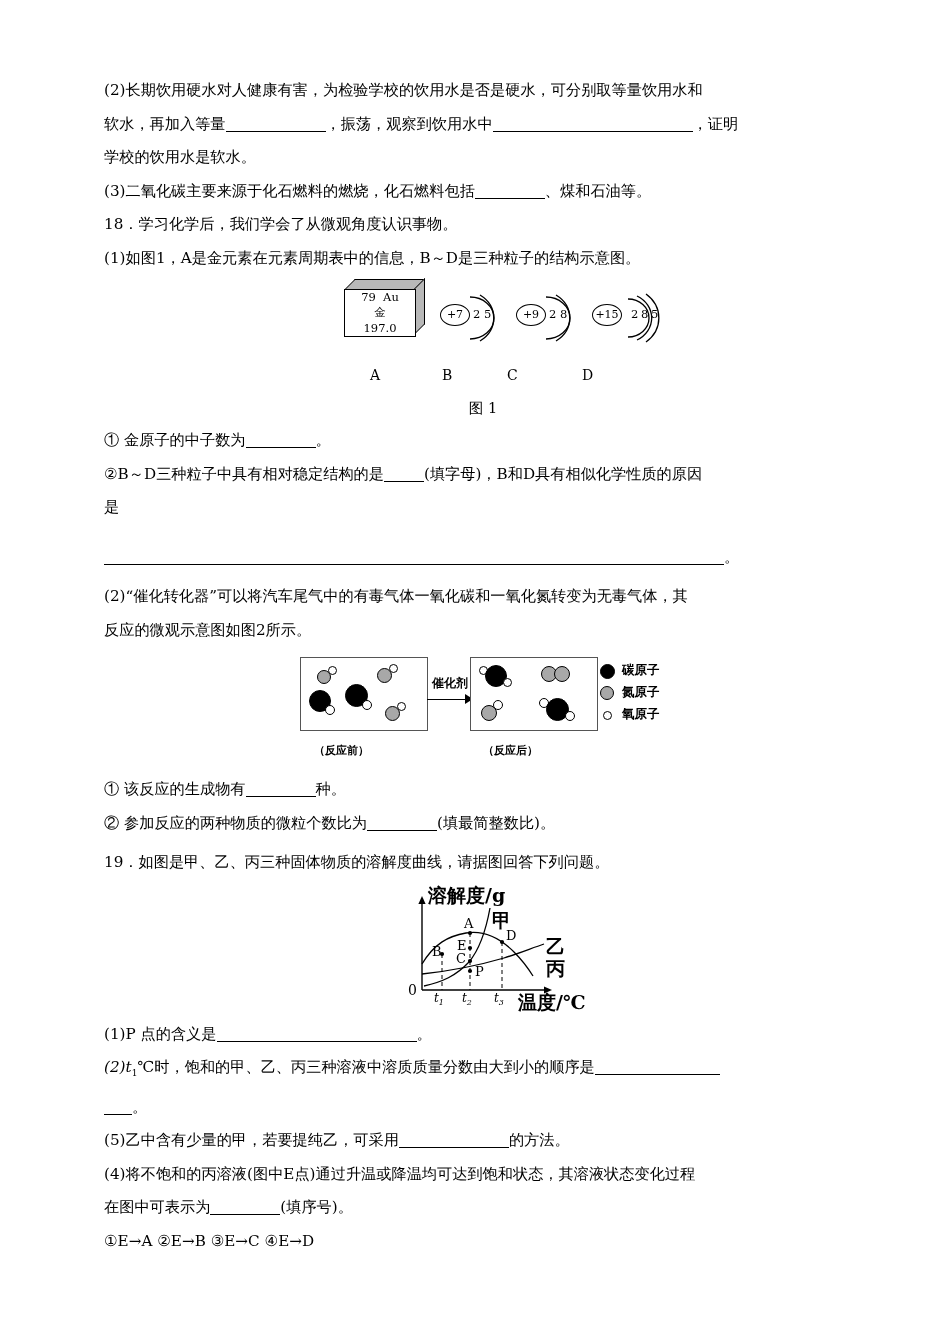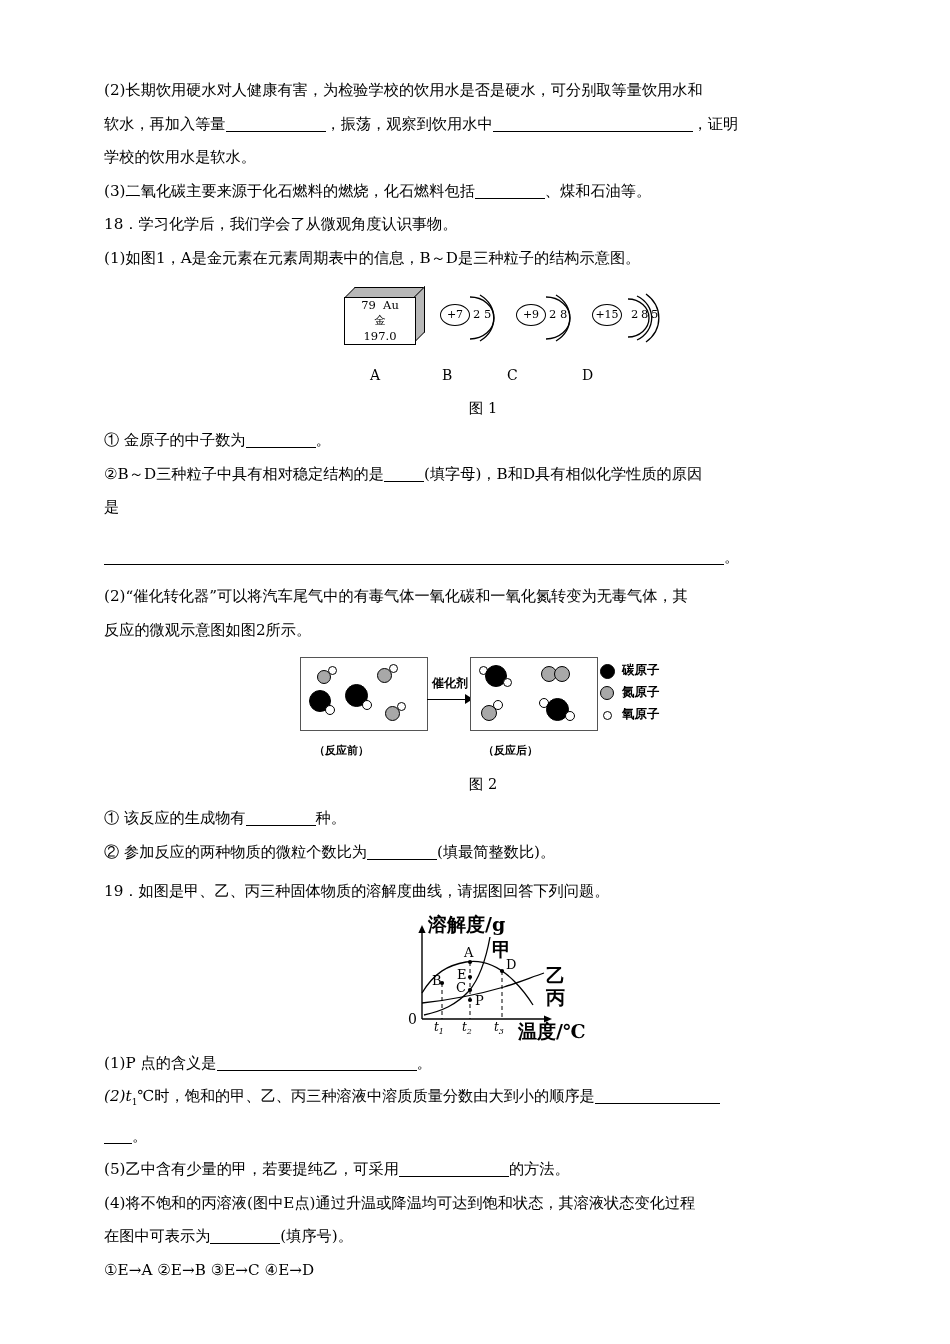--- a/index.html
+++ b/index.html
@@ -36,21 +36,21 @@
   .b-xxl{width:620px;}
   .b-100{width:100px;}
   .b-125{width:125px;}
   .b-200{width:200px;}
   .b-28{width:28px;}
   .latin{font-family:"DejaVu Serif","Liberation Serif",serif;}
 
   
   .fig1-wrap{position:relative;height:88px;margin-top:4px;}
   .fig1-inner{position:relative;left:240px;width:330px;height:88px;}
-  .cube{position:absolute;left:0;top:8px;width:72px;height:58px;}
+  .cube{position:absolute;left:0;top:0;width:72px;height:58px;}
   .cube .face{
     position:absolute;left:0;top:10px;width:70px;height:46px;
     border:1.6px solid #000;background:#fff;
     text-align:center;font-size:11.5px;line-height:15.4px;
   }
   .cube .top{
     position:absolute;left:0;top:0;width:70px;height:11px;
     background:#b8b8b8;border:1.4px solid #000;border-bottom:none;
     transform:skewX(-45deg);transform-origin:bottom left;
     box-sizing:border-box;
@@ -276,21 +276,20 @@
         </div>
       </div>
 
     </div>
   </div>
 
   <div class="boxcaps">
     <span style="left:14px;">（反应前）</span>
     <span style="left:183px;">（反应后）</span>
   </div>
-  <div class="fig-cap" style="margin-top:10px;">图 2</div>
 
   <p class="para" style="margin-top:8px;"><span>① 该反应的生成物有</span><span class="blank b-sm"></span><span>种。</span></p>
   <p class="para"><span>② 参加反应的两种物质的微粒个数比为</span><span class="blank b-sm"></span><span>(填最简整数比)。</span></p>
 
   <p class="para" style="margin-top:6px;">19．如图是甲、乙、丙三种固体物质的溶解度曲线，请据图回答下列问题。</p>
 
   <div class="fig3-wrap">
     <div class="fig3-inner">
       <svg width="250" height="128" viewBox="0 0 250 128">
 

